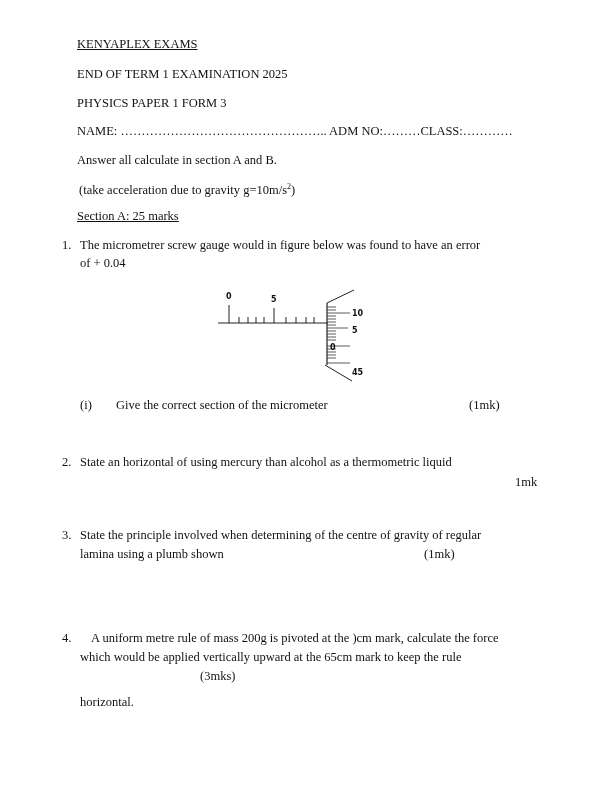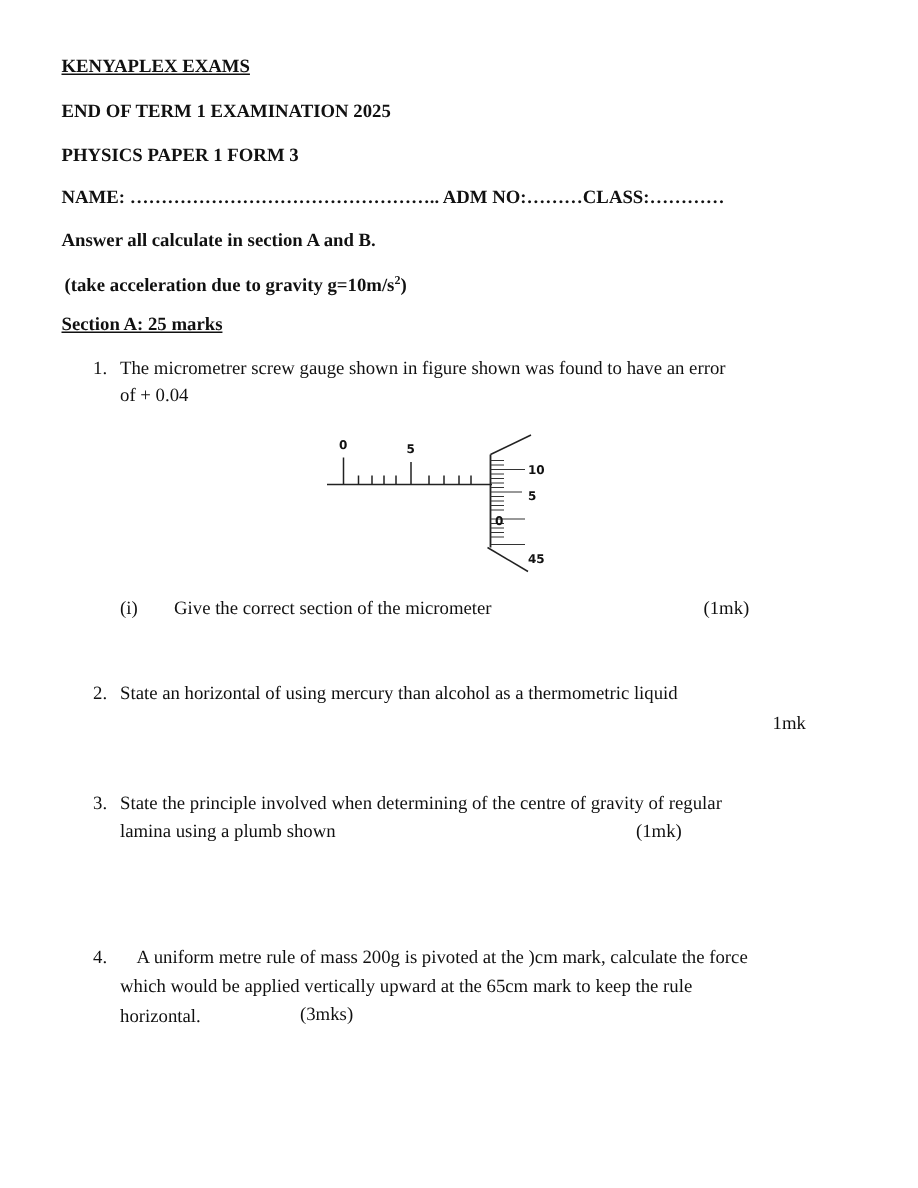--- a/index.html
+++ b/index.html
@@ -1,40 +1,40 @@
 <!DOCTYPE html>
 <html><head>
 <meta charset="utf-8">
 <style>
   html, body { margin: 0; padding: 0; background: #ffffff; }
   body { width: 612px; height: 792px; position: relative; overflow: hidden;
          font-family: "Liberation Serif", serif; color: #111; }
   .line { position: absolute; font-size: 12.5px; white-space: nowrap; }
-  .b { font-weight: bold; }
+  .b { font-weight: normal; margin-left: 36px; }
   .u { text-decoration: underline; }
   .q { font-size: 12.5px; line-height: 18px; }
   sup { font-size: 8px; }
   #figure { position: absolute; left: 210px; top: 283px; width: 170px; height: 100px; }
 </style>
 </head>
 <body>
 
 <div class="line b u" style="left:41px;top:37px;">KENYAPLEX EXAMS</div>
 <div class="line b" style="left:41px;top:67px;">END OF TERM 1 EXAMINATION  2025</div>
 <div class="line b" style="left:41px;top:96px;">PHYSICS PAPER 1 FORM 3</div>
 <div class="line b" style="left:41px;top:124px;">NAME: ………………………………………….. ADM NO:………CLASS:…………</div>
 
 <div class="line b" style="left:41px;top:153px;">Answer all calculate in section A and B.</div>
 <div class="line b" style="left:43px;top:182px;">
   <span>(take acceleration due to gravity g=10m/s</span><sup>2</sup><span>)</span>
 </div>
 <div class="line b u" style="left:41px;top:209px;text-align:center;">Section A: 25 marks</div>
 
 <div class="line q" style="left:62px;top:236px;">1.</div>
-<div class="line q" style="left:80px;top:236px;">The micrometrer screw gauge shown in figure shown was found to have an error</div>
+<div class="line q" style="left:80px;top:236px;">The micrometrer screw gauge would in figure below was found to have an error</div>
 <div class="line q" style="left:80px;top:254px;">of + 0.04</div>
 
 <div id="figure">
   <svg width="170" height="100" viewBox="0 0 170 100">
     <line x1="8" y1="40" x2="118" y2="40" stroke="#222" stroke-width="1"></line>
     <line x1="19" y1="22" x2="19" y2="40" stroke="#222" stroke-width="1"></line>
     <line x1="29" y1="34" x2="29" y2="40" stroke="#222" stroke-width="1"></line>
     <line x1="38" y1="34" x2="38" y2="40" stroke="#222" stroke-width="1"></line>
     <line x1="46" y1="34" x2="46" y2="40" stroke="#222" stroke-width="1"></line>
     <line x1="54" y1="34" x2="54" y2="40" stroke="#222" stroke-width="1"></line>
@@ -84,14 +84,14 @@
 <div class="line q" style="left:515px;top:453px;margin-top:20px;">1mk</div>
 
 <div class="line q" style="left:62px;top:526px;">3.</div>
 <div class="line q" style="left:80px;top:526px;">State the principle involved when determining of the centre of gravity of regular</div>
 <div class="line q" style="left:80px;top:545px;">lamina using a plumb shown</div>
 <div class="line q" style="left:424px;top:545px;">(1mk)</div>
 
 <div class="line q" style="left:62px;top:629px;">4.</div>
 <div class="line q" style="left:80px;top:629px;margin-left:11px;">A uniform metre rule of mass 200g is pivoted at the )cm mark, calculate the force</div>
 <div class="line q" style="left:80px;top:648px;">which would be applied vertically upward at the 65cm mark to keep the rule</div>
-<div class="line q" style="left:80px;top:668px;">horizontal.</div>
+<div class="line q" style="left:80px;top:693px;">horizontal.</div>
 <div class="line q" style="left:200px;top:667px;">(3mks)</div>
 
 </body></html>

